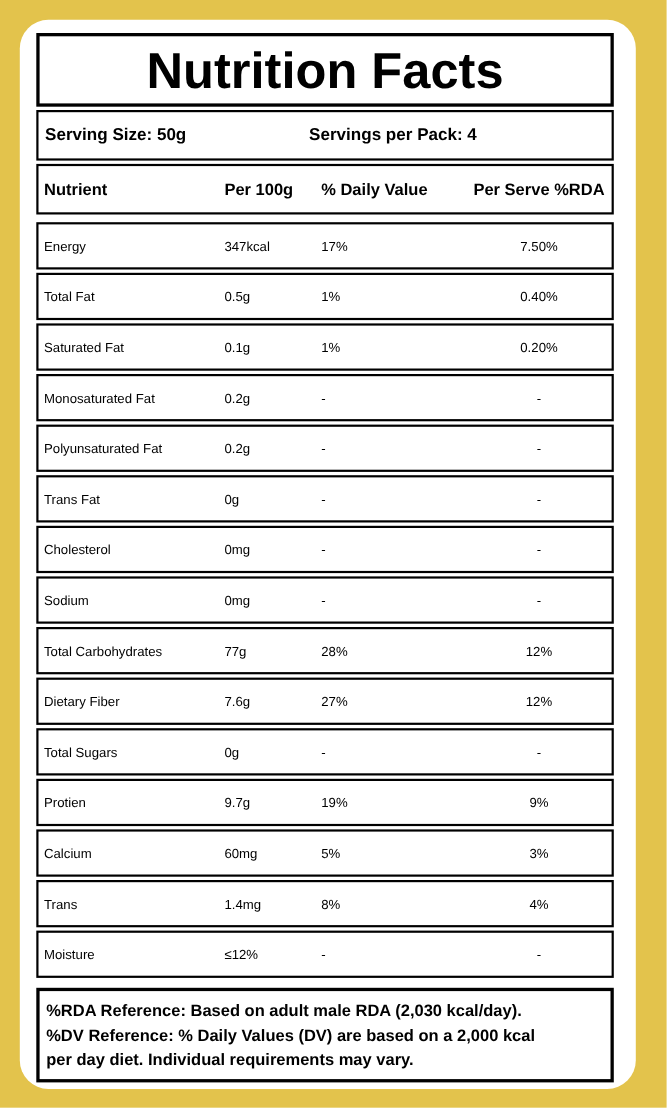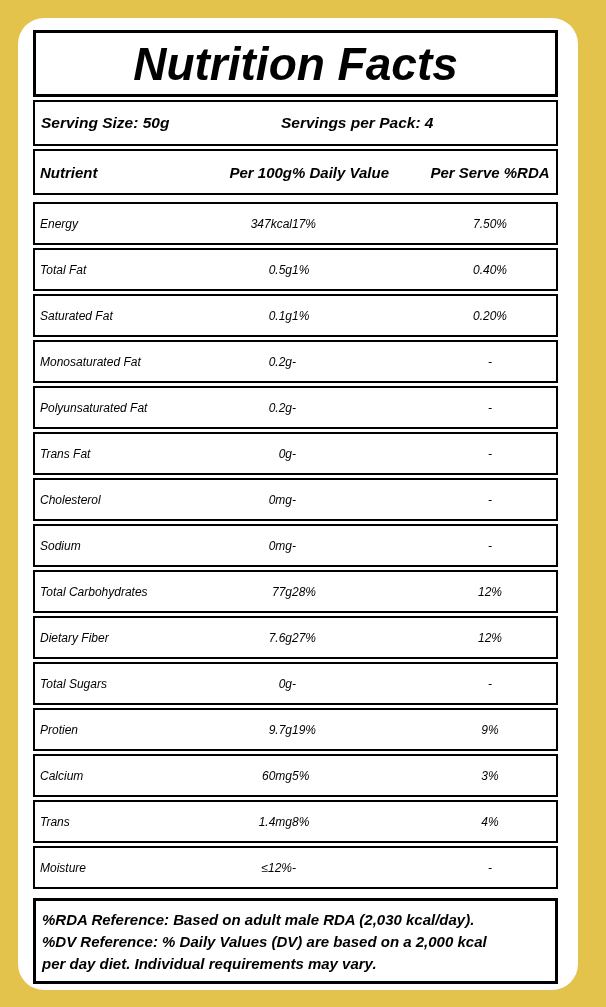--- a/index.html
+++ b/index.html
@@ -15,21 +15,20 @@
     position: absolute;
     left: 18px; top: 18px;
     width: 560px; height: 972px;
     background: #FFFFFF;
     border-radius: 26px;
     box-sizing: border-box;
     padding: 12px 20px 16px 15px;
     display: flex;
     flex-direction: column;
     gap: 3px;
-    font-style: italic;
   }
   .box {
     border: 2px solid #000;
     background: #FFFFFF;
     box-sizing: border-box;
     flex: 0 0 auto;
   }
   .title-box {
     border-width: 3px;
     height: 67px;
@@ -70,21 +69,21 @@
     flex-direction: column;
     gap: 3px;
     flex: 0 0 auto;
   }
   .table-body .row {
     height: 43px;
     font-size: 12px;
     font-weight: normal;
   }
   .cell.c0 { text-align: left; padding-right: 16px; }
-  .cell.c1 { text-align: right; }
+  .cell.c1 { text-align: left; }
   .cell.c2 { text-align: left; }
   .cell.c3 { text-align: center; }
   .footer-box {
     margin-top: 6px;
     flex: 1 1 auto;
     border-width: 3px;
     padding: 8px 10px 6px 6px;
     font-size: 15px;
     font-weight: bold;
     line-height: 22px;

